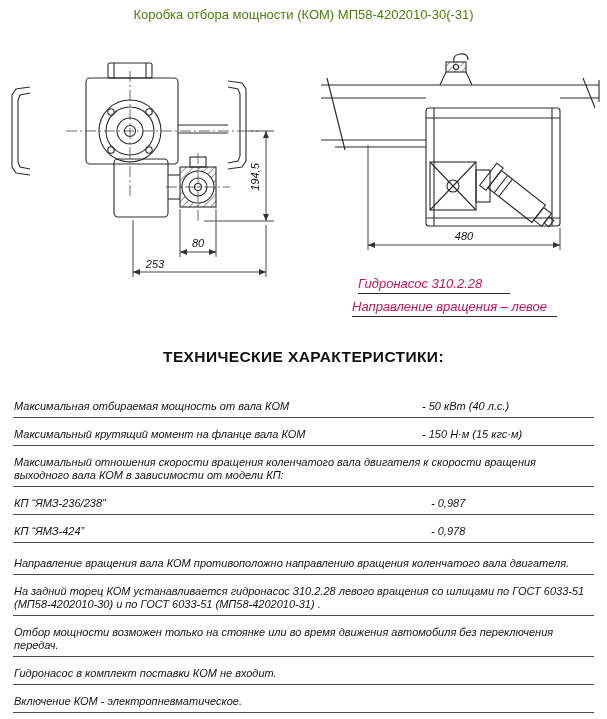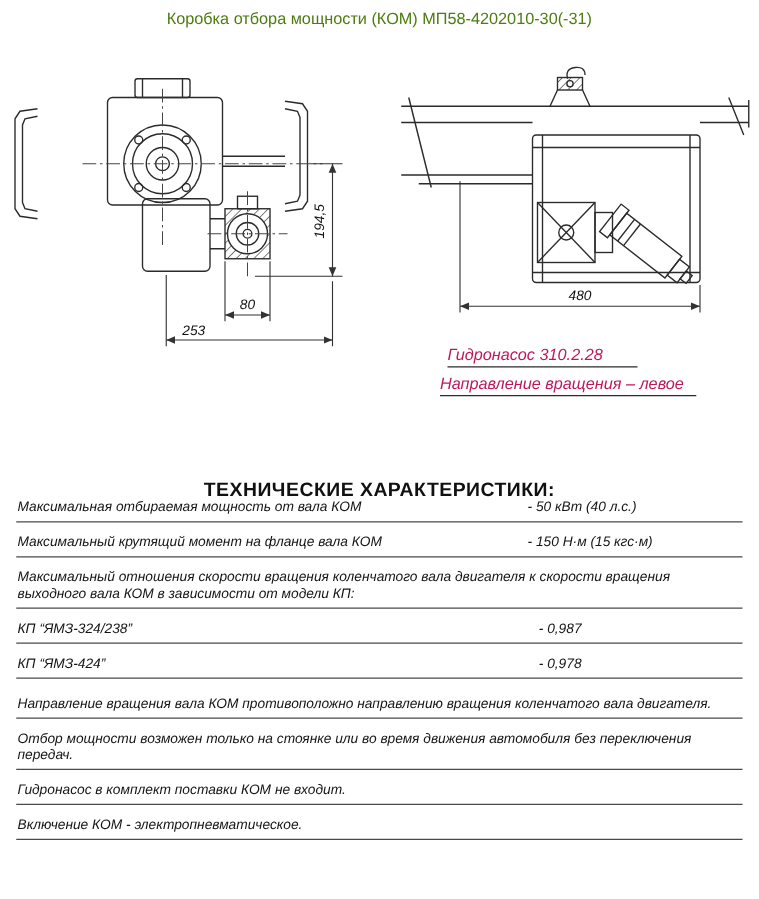--- a/index.html
+++ b/index.html
@@ -22,21 +22,21 @@
   .draw-right { position:absolute; left:313px; top:50px; }
 
   .caption {
     position:absolute; font-style:italic; font-size:13px; color:#be185d;
     border-bottom:1px solid #2b2b2b; padding:0 6px 2px 0; white-space:nowrap;
   }
   .caption-1 { left:358px; top:276px; padding-right:28px; }
   .caption-2 { left:352px; top:299px; padding-right:10px; }
 
   .specs-heading {
-    position:absolute; top:384px; left:0; width:100%;
+    position:absolute; top:348px; left:0; width:100%;
     text-align:center; font-weight:bold; font-size:15.5px; letter-spacing:.4px;
   }
 
   .specs {
     position:absolute; top:400px; left:13px; width:581px;
     font-style:italic; font-size:11px; line-height:13px; color:#141414;
   }
   .spec-row {
     position:relative;
     border-bottom:1px solid #4a4a4a;
@@ -216,33 +216,36 @@
     <div class="spec-row">
       <span class="label">Максимальный крутящий момент на фланце вала КОМ</span>
       <span class="value">- 150 Н·м (15 кгс·м)</span>
     </div>
 
     <div class="spec-row">
       <span class="label">Максимальный отношения скорости вращения коленчатого вала двигателя к скорости вращения выходного вала КОМ в зависимости от модели КП:</span>
     </div>
 
     <div class="spec-row">
-      <span class="label">КП “ЯМЗ-324/238”</span>
+      <span class="label">КП “ЯМЗ-236/238”</span>
       <span class="value value-kp">- 0,987</span>
     </div>
 
     <div class="spec-row">
       <span class="label">КП “ЯМЗ-424”</span>
       <span class="value value-kp">- 0,978</span>
     </div>
 
     <div class="spec-row gap-top">
       <span class="label">Направление вращения вала КОМ противоположно направлению вращения коленчатого вала двигателя.</span>
     </div>
 
+    <div class="spec-row">
+      <span class="label">На задний торец КОМ устанавливается гидронасос 310.2.28 левого вращения со шлицами по ГОСТ 6033-51 (МП58-4202010-30) и по ГОСТ 6033-51 (МП58-4202010-31) .</span>
+    </div>
 
     <div class="spec-row">
       <span class="label">Отбор мощности возможен только на стоянке или  во время движения автомобиля без переключения передач.</span>
     </div>
 
     <div class="spec-row">
       <span class="label">Гидронасос в комплект поставки КОМ не входит.</span>
     </div>
 
     <div class="spec-row">

